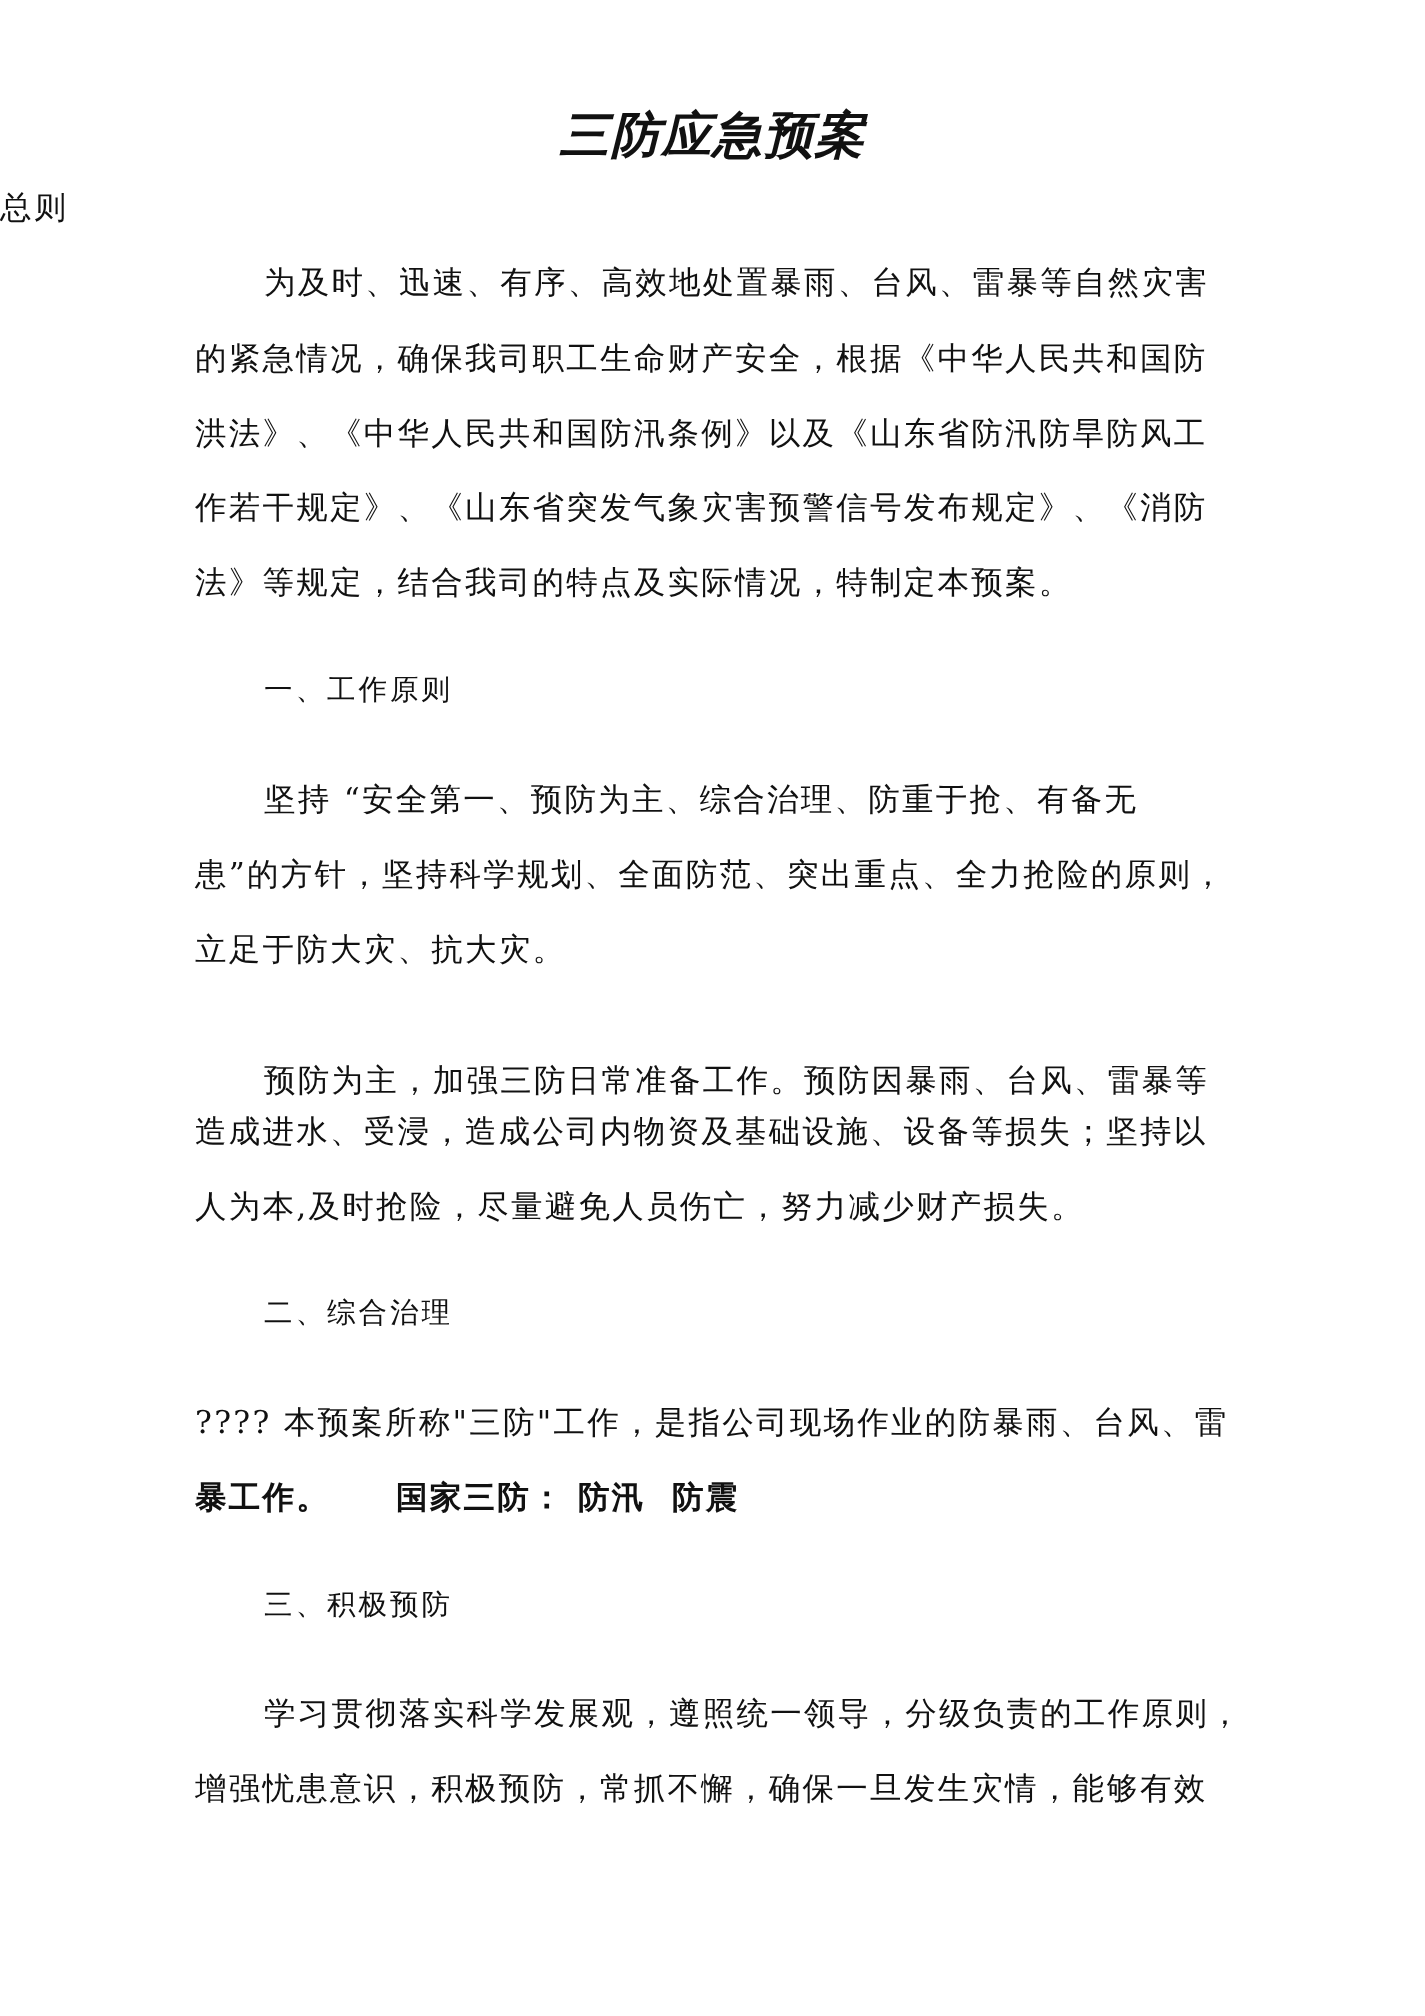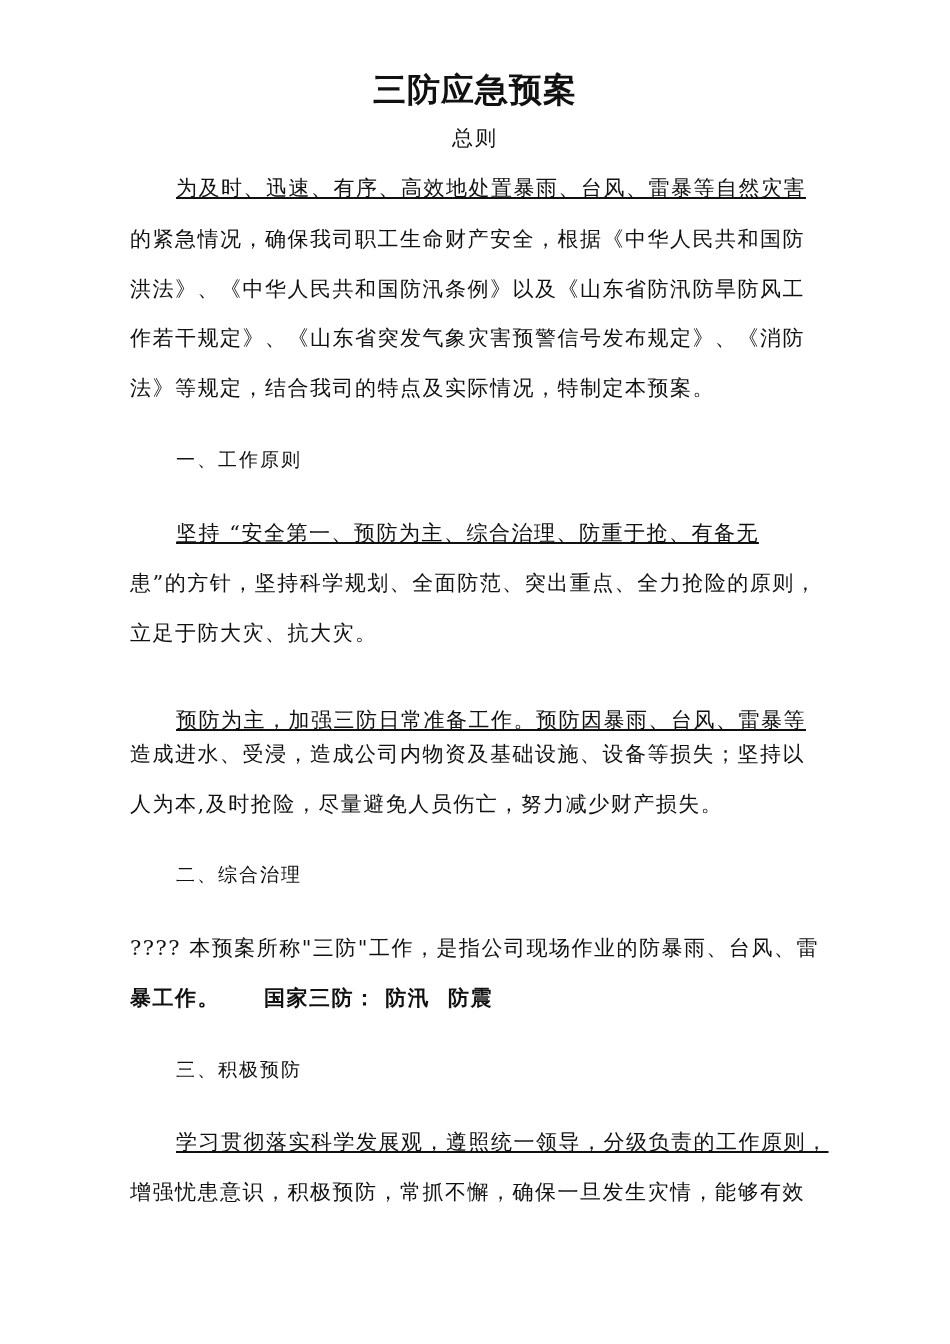--- a/index.html
+++ b/index.html
@@ -1,25 +1,25 @@
 <!DOCTYPE html>
 <html><head>
 <meta charset="utf-8">
 <style>
   html, body { margin: 0; padding: 0; background: #ffffff; }
   body { width: 950px; height: 1344px; position: relative; overflow: hidden;
          font-family: "DejaVu Serif", "Liberation Serif", serif; color: #111; }
   .title { position: absolute; left: 0; width: 950px; top: 68px; text-align: center;
            font-family: "DejaVu Sans", "Liberation Sans", sans-serif; font-weight: bold;
-           font-size: 33px; letter-spacing: 1px; }
-  .subtitle { position: absolute; left: 0; width: 950px; top: 124px; text-align: center;
+           font-size: 33px; letter-spacing: 1px; font-style: italic; }
+  .subtitle { position: absolute; left: 0; width: 950px; top: 124px; text-align: left;
               font-size: 21px; letter-spacing: 2px; }
   .line { position: absolute; left: 130px; font-size: 21px; white-space: nowrap;
           letter-spacing: 1.5px; }
-  .indent { left: 176px; text-decoration: underline; }
+  .indent { left: 176px; }
   .heading { position: absolute; left: 176px; font-size: 19px; letter-spacing: 2px; white-space: nowrap; }
 </style>
 </head>
 <body>
 
 <div>
   <div class="title">三防应急预案</div>
   <div class="subtitle">总则</div>
 
   <div class="line indent" style="top:174px">为及时、迅速、有序、高效地处置暴雨、台风、雷暴等自然灾害</div>

